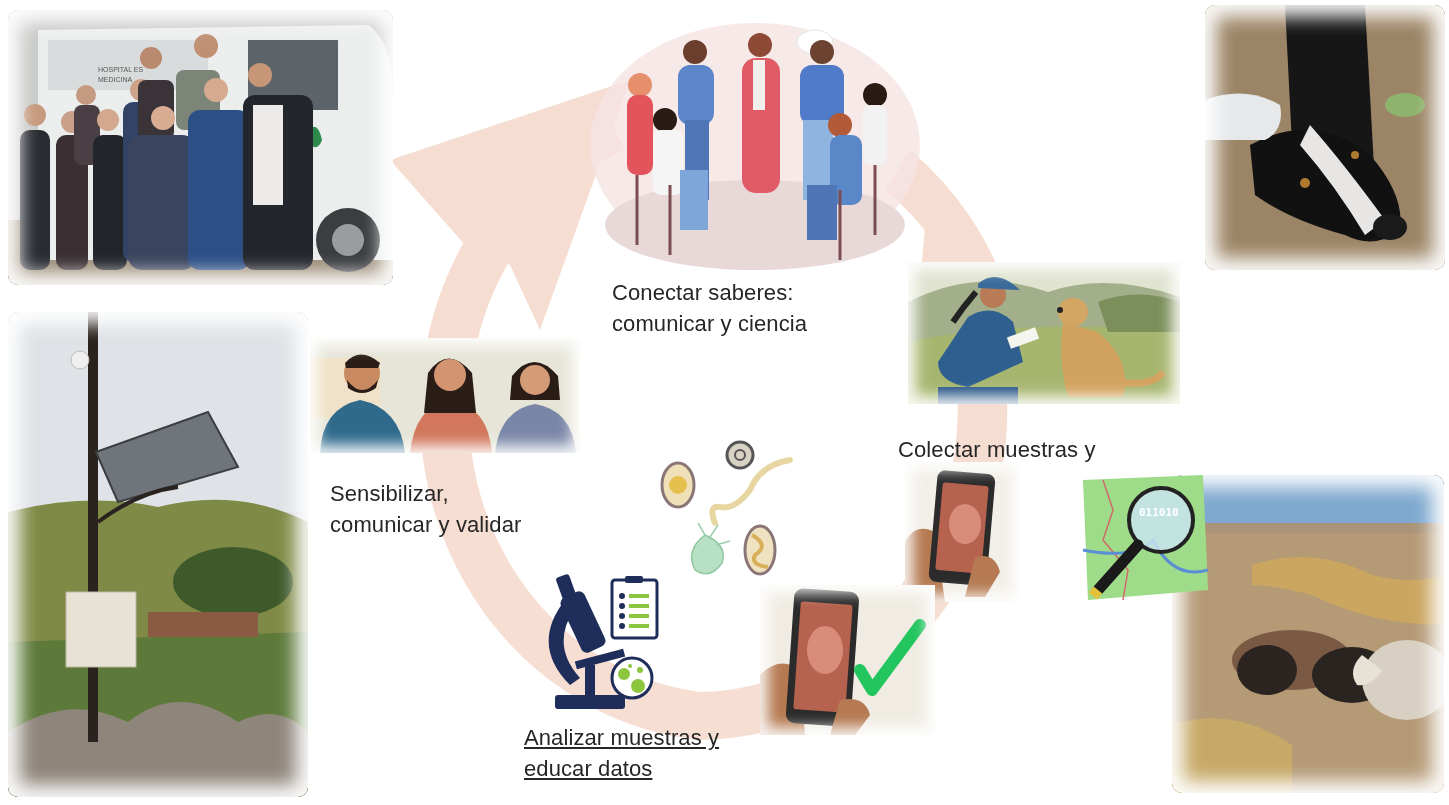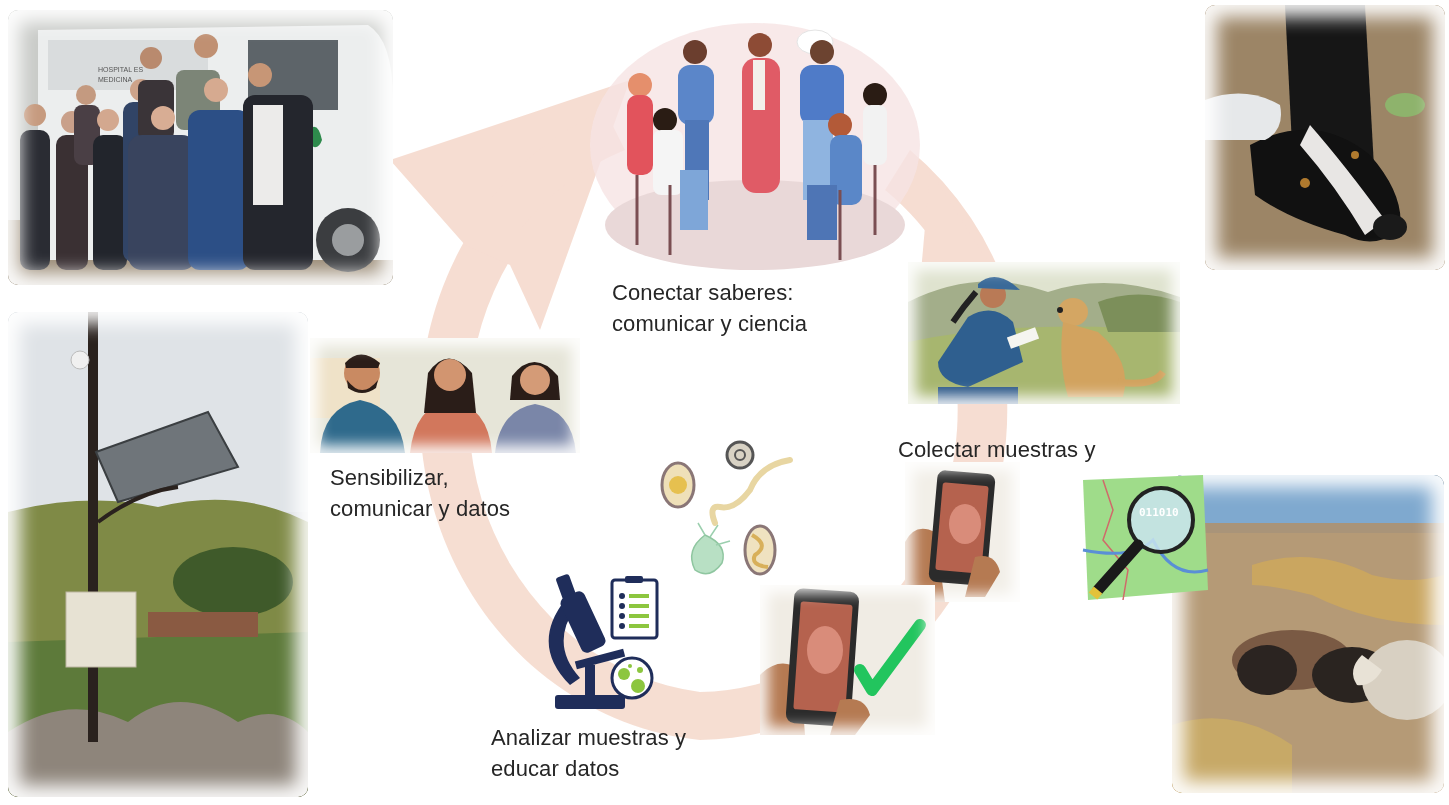--- a/index.html
+++ b/index.html
@@ -213,23 +213,23 @@
 
     <path d="M 100 115 Q 105 68 140 62 Q 178 68 182 115 Z" fill="#d2775c"></path>
     <path d="M 118 35 Q 138 6 162 35 L 166 75 L 114 75 Z" fill="#2a1d18"></path>
     <circle cx="140" cy="37" r="16" fill="#d29570"></circle>
 
     <path d="M 185 115 Q 190 72 225 66 Q 262 72 266 115 Z" fill="#7a86a8"></path>
     <path d="M 202 38 Q 224 10 248 38 L 250 62 L 200 62 Z" fill="#2a1d18"></path>
     <circle cx="225" cy="42" r="15" fill="#d49b77"></circle>
   </svg>
 </div>
-<div class="stage-label" style="left:330px; top:462px; width:250px;">
+<div class="stage-label" style="left:330px; top:478px; width:250px;">
   <div>Sensibilizar,</div>
-  <div>comunicar y datos</div>
+  <div>comunicar y validar</div>
 </div>
 
 <div class="illus" style="left:650px; top:435px; width:150px; height:150px;">
   <svg viewBox="0 0 150 150">
     <ellipse cx="28" cy="50" rx="16" ry="22" fill="#efe0b8" stroke="#8a7676" stroke-width="3"></ellipse>
     <circle cx="28" cy="50" r="9" fill="#e6c04f"></circle>
     <circle cx="90" cy="20" r="13" fill="#d8d2c4" stroke="#555" stroke-width="3"></circle>
     <circle cx="90" cy="20" r="5" fill="none" stroke="#555" stroke-width="2"></circle>
     <path d="M 140 25 Q 110 30 100 55 Q 85 75 70 72 Q 58 70 65 88" stroke="#e8d6a2" stroke-width="6" fill="none" stroke-linecap="round"></path>
     <ellipse cx="110" cy="115" rx="15" ry="24" fill="#efe2c0" stroke="#8a7676" stroke-width="3"></ellipse>
@@ -299,16 +299,16 @@
       </g>
     <circle cx="92" cy="108" r="20" fill="#ffffff" stroke="#1f2d5a" stroke-width="3"></circle>
     <g fill="#8cc63f">
         <circle cx="84" cy="104" r="6"></circle>
         <circle cx="100" cy="100" r="3"></circle>
         <circle cx="98" cy="116" r="7"></circle>
         <circle cx="90" cy="96" r="2"></circle>
       </g>
   </svg>
 </div>
-<div class="stage-label" style="left:491px; top:722px; width:270px;">
+<div class="stage-label" style="left:524px; top:722px; width:270px;text-decoration:underline;">
   <div>Analizar muestras y</div>
   <div>educar datos</div>
 </div>
 
 </body></html>

